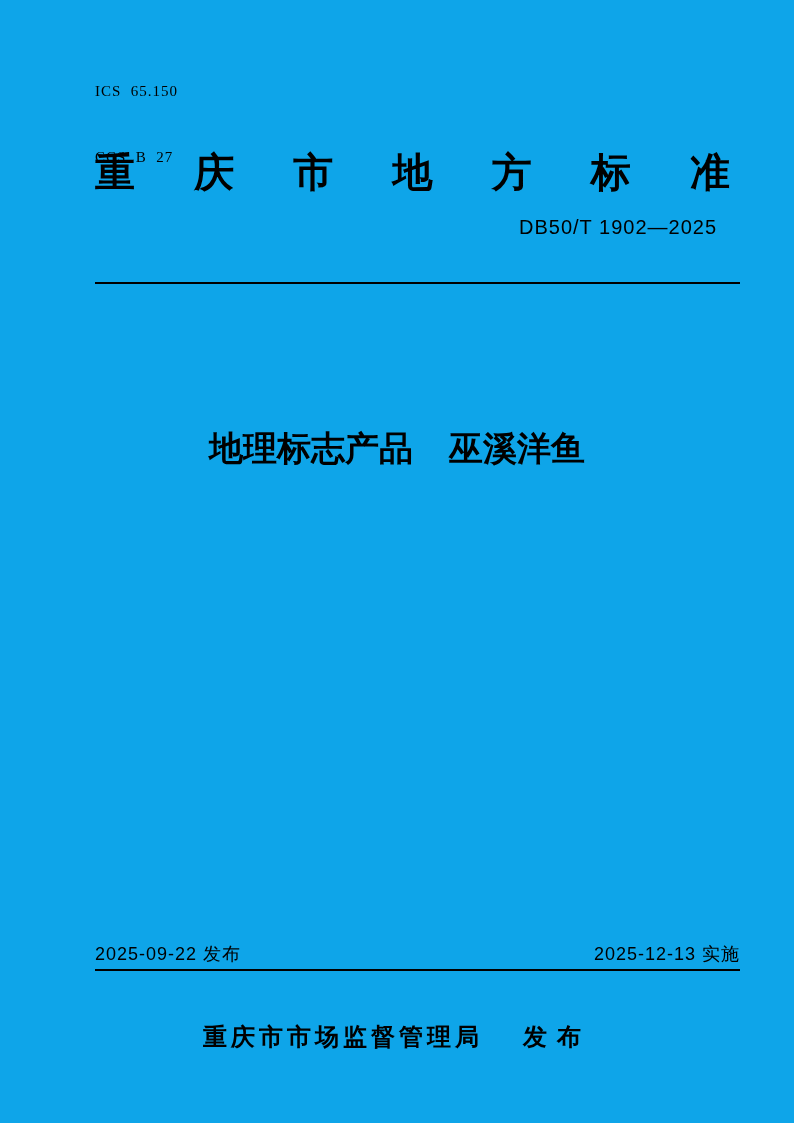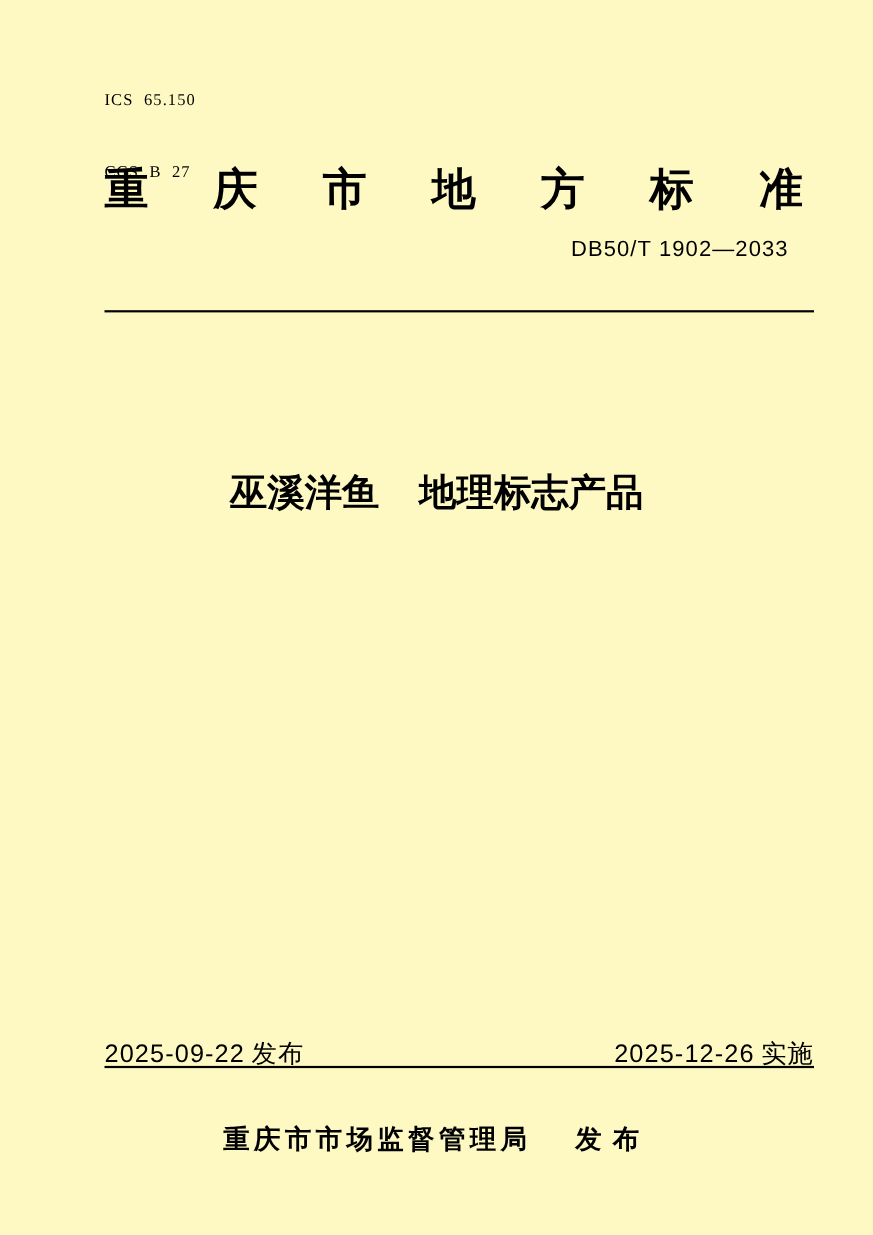--- a/index.html
+++ b/index.html
@@ -2,21 +2,21 @@
 <html><head>
 <meta charset="utf-8">
 <style>
   * { margin: 0; padding: 0; box-sizing: border-box; }
   html, body { background: #e8e8e8; }
   .page {
     position: relative;
     width: 794px;
     height: 1123px;
     margin: 0 auto;
-    background: #fef9c3;
+    background: #0ea5e9;
     color: #000000;
     overflow: hidden;
     font-family: "Liberation Sans", sans-serif;
   }
   .ics-block {
     position: absolute;
     left: 95px;
     top: 36px;
     font-family: "Liberation Serif", serif;
     font-size: 15px;
@@ -74,21 +74,21 @@
     font-weight: 700;
     line-height: 1.1;
   }
   .date-row {
     position: absolute;
     left: 95px;
     top: 944px;
     width: 645px;
     display: flex;
     justify-content: space-between;
-    font-size: 23px;
+    font-size: 18px;
     letter-spacing: 1px;
     line-height: 1.2;
   }
   .date-item { display: flex; gap: 6px; }
   .publisher-row {
     position: absolute;
     left: 0;
     right: 0;
     top: 1024px;
     display: flex;
@@ -116,36 +116,36 @@
   <div class="std-type">
     <span>重</span>
     <span>庆</span>
     <span>市</span>
     <span>地</span>
     <span>方</span>
     <span>标</span>
     <span>准</span>
   </div>
 
-  <div class="std-number">DB50/T 1902—2033</div>
+  <div class="std-number">DB50/T 1902—2025</div>
 
   <div class="rule rule-top"></div>
 
   <div class="doc-title">
+    <span>地理标志产品</span>
     <span>巫溪洋鱼</span>
-    <span>地理标志产品</span>
   </div>
 
   <div class="date-row">
     <div class="date-item">
       <span>2025-09-22</span>
       <span>发布</span>
     </div>
     <div class="date-item">
-      <span>2025-12-26</span>
+      <span>2025-12-13</span>
       <span>实施</span>
     </div>
   </div>
 
   <div class="rule rule-bottom"></div>
 
   <div class="publisher-row">
     <span class="publisher-name">重庆市市场监督管理局</span>
     <span class="publish-label">发布</span>
   </div>

